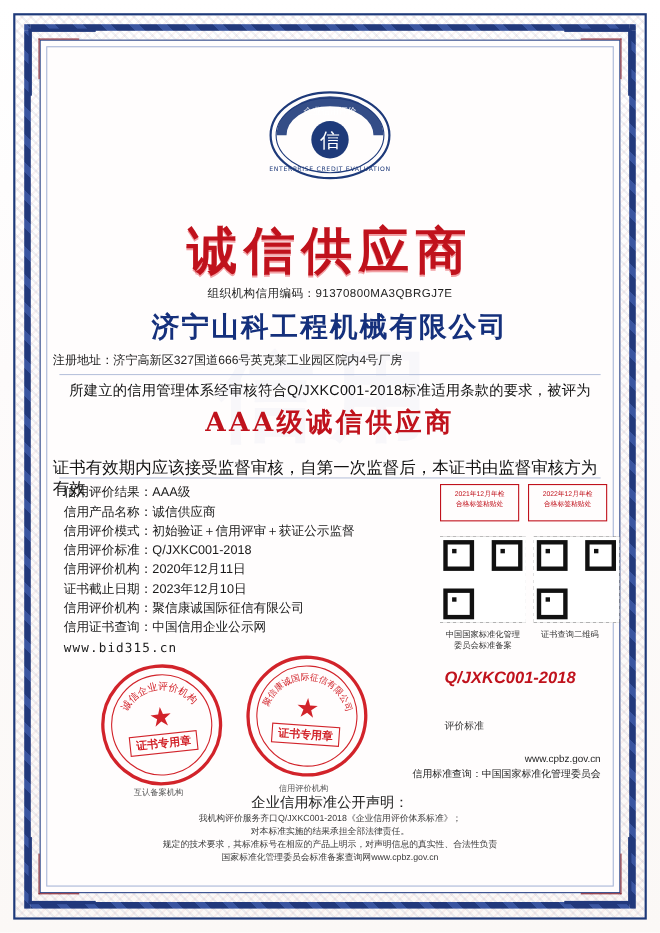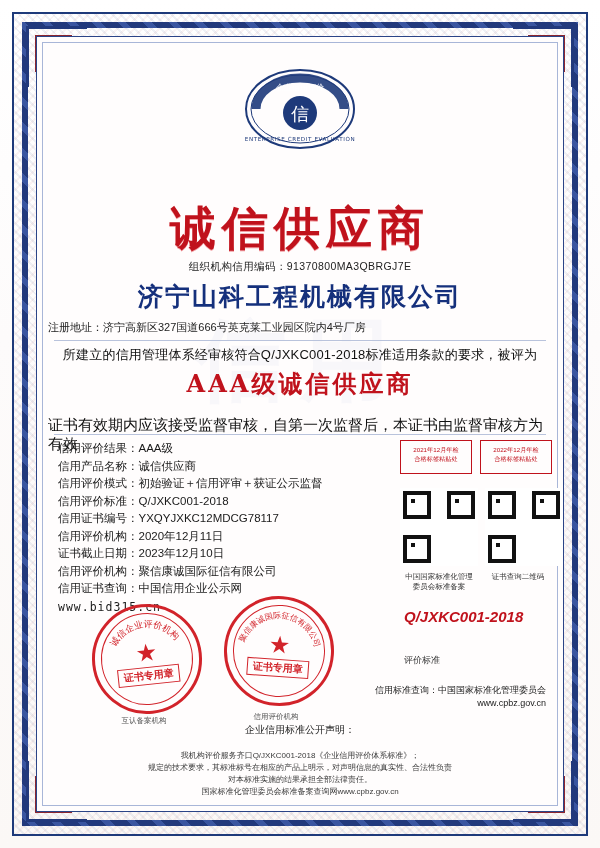--- a/index.html
+++ b/index.html
@@ -53,21 +53,21 @@
   .corner.tr:after{right:6px;top:6px;border-left:none;border-bottom:none;}
   .corner.bl:after{left:6px;bottom:6px;border-right:none;border-top:none;}
   .corner.br:after{right:6px;bottom:6px;border-left:none;border-top:none;}
 
   .content{
     position:absolute;left:48px;top:48px;right:48px;bottom:48px;
   }
 
   
   .emblem{
-    position:absolute;left:50%;top:20px;transform:translateX(-50%);
+    position:absolute;left:50%;top:34px;transform:translateX(-50%);
     width:112px;height:82px;text-decoration:underline;
   }
   .emblem svg{display:block;}
 
   
   .main-title{
     position:absolute;top:150px;left:0;right:0;
     text-align:center;
     font-family:"DejaVu Serif","Liberation Serif",serif;
     font-size:46px;font-weight:bold;letter-spacing:6px;
@@ -189,21 +189,21 @@
   .std-query{
     position:absolute;left:276px;top:636px;right:6px;
     font-size:9px;color:#222;text-align:right;line-height:13px;
   }
 
   
   .footer{
     position:absolute;left:6px;right:6px;top:676px;
     text-align:center;font-size:8px;color:#3a3a3a;line-height:12px;
   }
-  .footer .ft-title{font-size:10px;color:#222;margin-bottom:14px;}
+  .footer .ft-title{font-size:13px;color:#222;margin-bottom:2px;}
 
   .watermark{
     position:absolute;left:0;right:0;top:300px;text-align:center;
     font-size:90px;color:rgba(120,140,190,0.05);font-weight:bold;
     pointer-events:none;letter-spacing:14px;
   }
 </style>
 </head>
 <body>
 
@@ -241,21 +241,20 @@
     <div class="statement">所建立的信用管理体系经审核符合Q/JXKC001-2018标准适用条款的要求，被评为</div>
     <div class="grade">AAA级诚信供应商</div>
     <div class="note">证书有效期内应该接受监督审核，自第一次监督后，本证书由监督审核方为有效</div>
     <div class="rule" style="top:386px;"></div>
 
     <div class="fields">
       <div class="row"><span class="lbl">信用评价结果：</span><span class="val">AAA级</span></div>
       <div class="row"><span class="lbl">信用产品名称：</span><span class="val">诚信供应商</span></div>
       <div class="row"><span class="lbl">信用评价模式：</span><span class="val">初始验证＋信用评审＋获证公示监督</span></div>
       <div class="row"><span class="lbl">信用评价标准：</span><span class="val">Q/JXKC001-2018</span></div>
-      <div class="row"><span class="lbl">信用证书编号：</span><span class="val">YXQYJXKC12MDCG78117</span></div>
       <div class="row"><span class="lbl">信用评价机构：</span><span class="val">2020年12月11日</span></div>
       <div class="row"><span class="lbl">证书截止日期：</span><span class="val">2023年12月10日</span></div>
       <div class="row"><span class="lbl">信用评价机构：</span><span class="val">聚信康诚国际征信有限公司</span></div>
       <div class="row"><span class="lbl">信用证书查询：</span><span class="val">中国信用企业公示网</span></div>
       <div class="site">www.bid315.cn</div>
     </div>
 
     <div class="insp a">
       <div>2021年12月年检</div>
       <div>合格标签粘贴处</div>
@@ -315,26 +314,26 @@
         </text>
       </svg>
       <div class="star">★</div>
       <div class="band">证书专用章</div>
     </div>
     <div class="seal-cap b">信用评价机构</div>
 
     <div class="std-code">Q/JXKC001-2018</div>
     <div class="std-code-cap">评价标准</div>
     <div class="std-query">
+      <div>www.cpbz.gov.cn</div>
       <div>信用标准查询：中国国家标准化管理委员会</div>
-      <div>www.cpbz.gov.cn</div>
     </div>
 
     <div class="footer">
       <div class="ft-title">企业信用标准公开声明：</div>
       <div>我机构评价服务齐口Q/JXKC001-2018《企业信用评价体系标准》；</div>
+      <div>对本标准实施的结果承担全部法律责任。</div>
       <div>规定的技术要求，其标准标号在相应的产品上明示，对声明信息的真实性、合法性负责</div>
-      <div>对本标准实施的结果承担全部法律责任。</div>
       <div>国家标准化管理委员会标准备案查询网www.cpbz.gov.cn</div>
     </div>
 
   </div>
 </div>
 
 </body></html>

